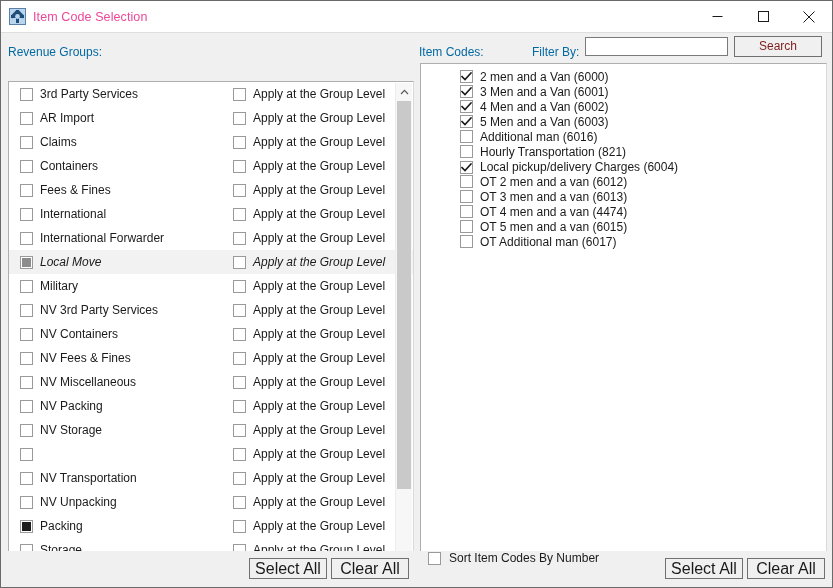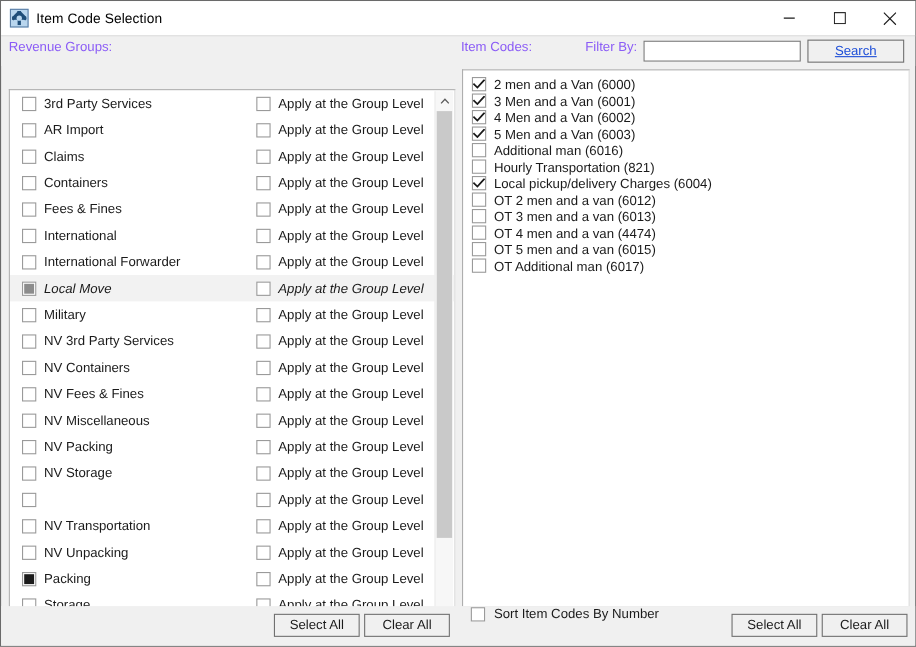--- a/index.html
+++ b/index.html
@@ -44,21 +44,21 @@
     background: #b9d6ee;
     border: 1px solid #5b7fa6;
     box-sizing: border-box;
     display: flex;
     align-items: center;
     justify-content: center;
   }
   .title-icon svg { display:block; }
   .title-text {
     font-size: 12.5px;
-    color: #000000;
+    color: #ec4899;
     letter-spacing: .1px;
   }
   .win-buttons {
     position: absolute;
     right: 0; top: 0;
     height: 31px;
     display: flex;
   }
   .win-btn {
     width: 46px;
@@ -75,22 +75,22 @@
   .toolbar {
     height: 27px;
     flex: 0 0 auto;
     background: #f0f0f0;
     border-top: 1px solid #dedede;
     position: relative;
   }
   .lbl {
     position: absolute;
     font-size: 12px;
-    color: #8b5cf6;
-    top: 2px;
+    color: #0369a1;
+    top: 12px;
   }
   #lbl-revenue { left: 7px; }
   #lbl-itemcodes { left: 418px; }
   #lbl-filterby { left: 531px; }
   .filter-input {
     position: absolute;
     left: 584px;
     top: 4px;
     width: 143px;
     height: 19px;
@@ -107,24 +107,23 @@
     position: absolute;
     left: 733px;
     top: 3px;
     width: 88px;
     height: 21px;
     box-sizing: border-box;
     background: #f0f0f0;
     border: 1px solid #707070;
     font-family: "Liberation Sans", sans-serif;
     font-size: 12px;
-    color: #1d4ed8;
+    color: #7f1d1d;
     padding: 0;
     line-height: 19px;
-    text-decoration: underline;
   }
   
   .body-area {
     flex: 1 1 auto;
     position: relative;
   }
   .panel {
     position: absolute;
     box-sizing: border-box;
     background: #ffffff;
@@ -137,20 +136,21 @@
     left: 7px;
     top: 21px;
     width: 406px;
     height: 489px;
   }
   #right-panel {
     left: 419px;
     top: 3px;
     width: 407px;
     height: 489px;
+    padding-left: 31px;
   }
   .row {
     height: 24px;
     display: flex;
     align-items: center;
     position: relative;
   }
   .row.selected { background: #f2f2f2; font-style: italic; }
   .cb {
     width: 13px;
@@ -228,21 +228,21 @@
     background: #f0f0f0;
   }
   .btn {
     position: absolute;
     top: 7px;
     height: 21px;
     box-sizing: border-box;
     background: #f0f0f0;
     border: 1px solid #707070;
     font-family: "Liberation Sans", sans-serif;
-    font-size: 12px;
+    font-size: 16px;
     color: #1a1a1a;
     padding: 0;
     line-height: 19px;
   }
   #btn-left-selectall { left: 248px; width: 78px; }
   #btn-left-clearall  { left: 330px; width: 78px; }
   #btn-right-selectall{ left: 664px; width: 78px; }
   #btn-right-clearall { left: 746px; width: 78px; }
   .sort-wrap {
     position: absolute;
@@ -514,21 +514,21 @@
             <span class="row-label">5 Men and a Van (6003)</span>
           </div>
           <div class="row right-row" style="height: 15px;">
             <span class="cb cb-main"></span>
             <span class="row-label">Additional man (6016)</span>
           </div>
           <div class="row right-row" style="height: 15px;">
             <span class="cb cb-main"></span>
             <span class="row-label">Hourly Transportation (821)</span>
           </div>
-          <div class="row right-row" style="height: 15px;">
+          <div class="row right-row" style="height: 15px; align-items: flex-end;">
             <span class="cb cb-main">
               <svg width="11" height="9" viewBox="0 0 11 9">
                 <polyline points="1,4.6 4,7.6 10,1" fill="none" stroke="#1a1a1a" stroke-width="1.6" stroke-linecap="square"></polyline>
               </svg>
             </span>
             <span class="row-label">Local pickup/delivery Charges (6004)</span>
           </div>
           <div class="row right-row" style="height: 15px;">
             <span class="cb cb-main"></span>
             <span class="row-label">OT 2 men and a van (6012)</span>

